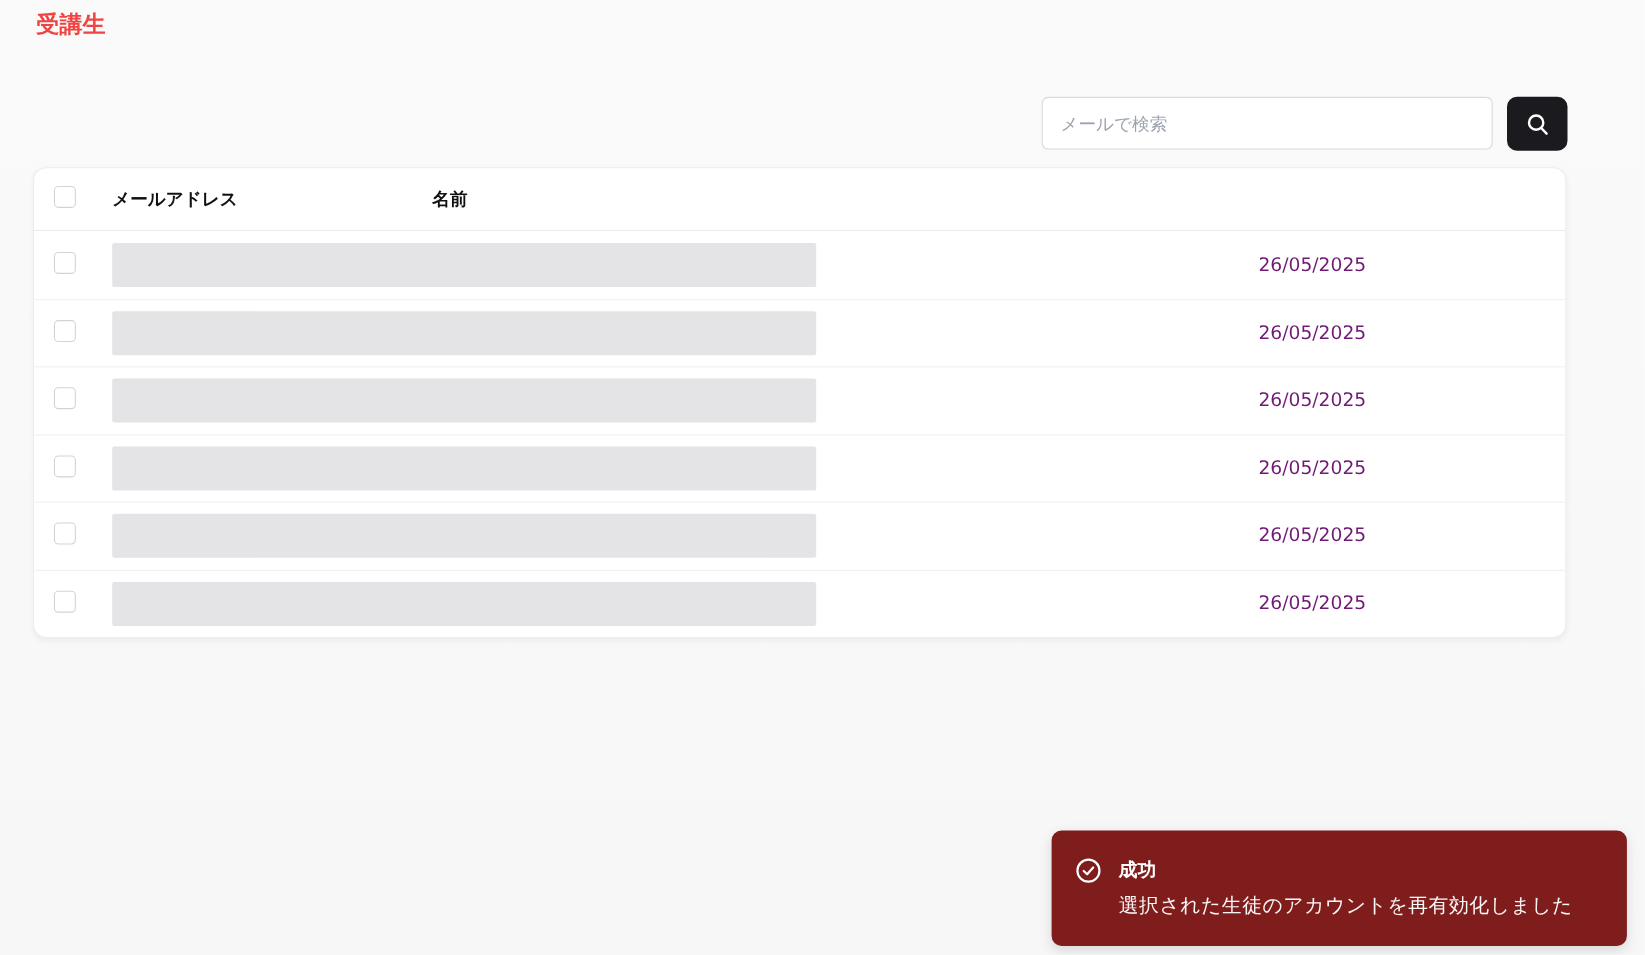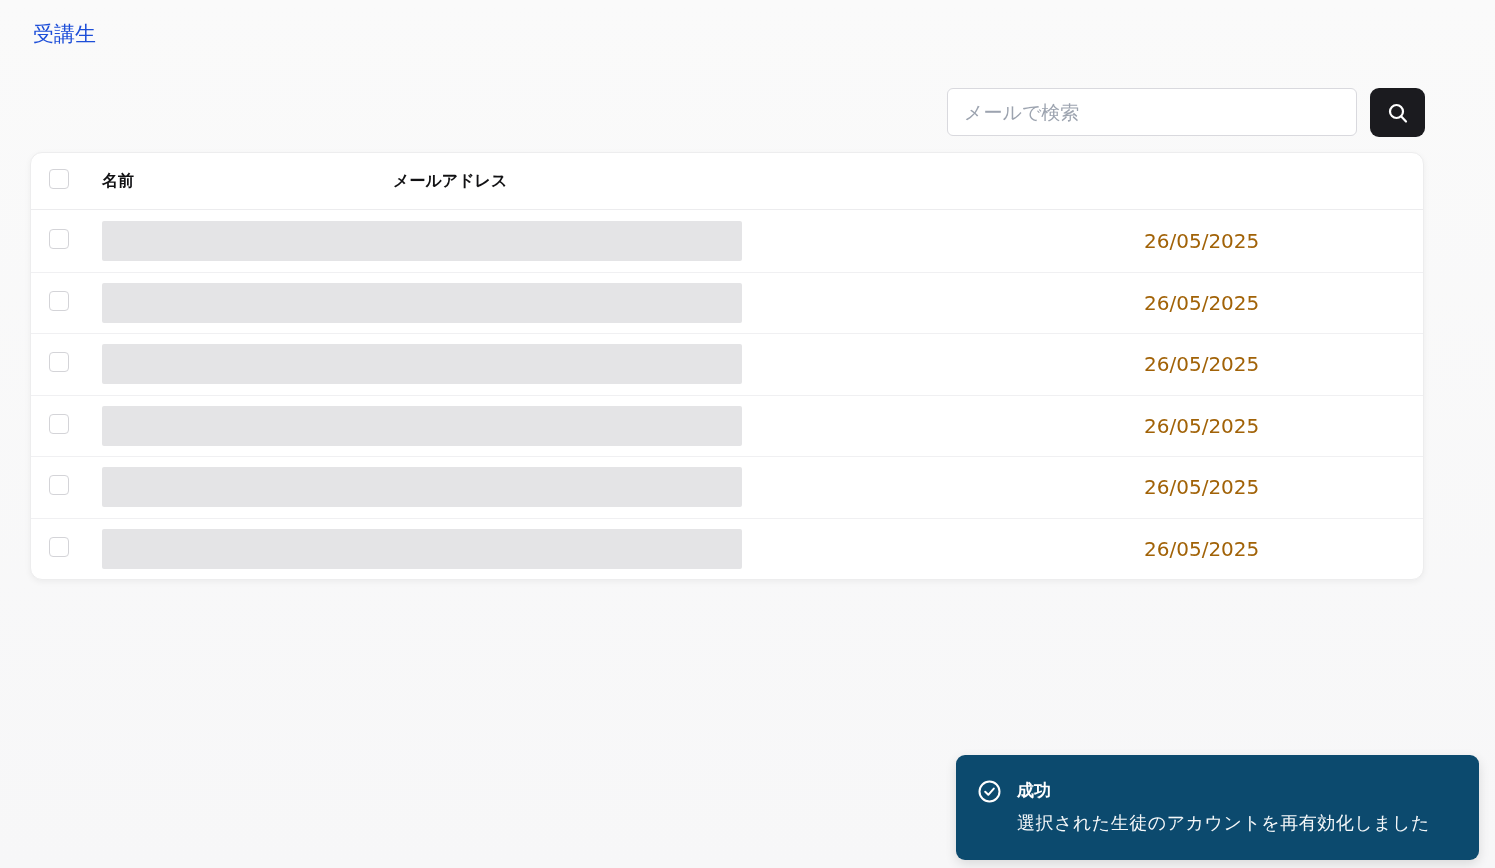--- a/index.html
+++ b/index.html
@@ -9,35 +9,34 @@
     background: linear-gradient(180deg, #fafafa 0%, #f7f7f8 100%);
     color: #18181b;
     overflow: hidden;
     position: relative;
   }
 
   .page-title {
     position: absolute;
     left: 33px; top: 8px;
     font-size: 21px;
-    font-weight: 400;
-    color: #1d4ed8;
-    margin-top: 12px;
+    font-weight: 700;
+    color: #ef4444;
   }
 
   
   .search-input {
     position: absolute;
     left: 947px; top: 88px;
     width: 410px; height: 48px;
     border: 1px solid #d9d9de;
     border-radius: 6px;
     background: #ffffff;
     padding: 0 16px;
-    font-size: 19px;
+    font-size: 16px;
     color: #000000;
     outline: none;
     font-family: inherit;
   }
   .search-input::placeholder { color: #9ca3af; }
   .search-button {
     position: absolute;
     left: 1370px; top: 88px;
     width: 55px; height: 49px;
     background: #1b1b1f;
@@ -86,31 +85,31 @@
   }
   .redaction-bar {
     grid-column: 2 / 4;
     width: 640px; height: 40px;
     margin-left: 1px;
     background: #e4e4e6;
     border-radius: 2px;
   }
   .date-cell {
     grid-column: 4;
-    font-size: 20px;
-    color: #a16207;
+    font-size: 17px;
+    color: #701a75;
     padding-left: 1px;
   }
 
   
   .toast {
     position: absolute;
     left: 956px; top: 755px;
     width: 523px; height: 105px;
-    background: #0c4a6e;
+    background: #7f1d1d;
     border-radius: 9px;
     box-shadow: 0 4px 12px rgba(0,0,0,0.12);
     padding: 24px 24px 0 22px;
     display: flex;
     align-items: flex-start;
     gap: 16px;
     color: #ffffff;
   }
   .toast-icon { flex: 0 0 auto; margin-top: 1px; }
   .toast-title {
@@ -139,22 +138,22 @@
       <line x1="15.3" y1="15.6" x2="20" y2="20.5" stroke="#ffffff" stroke-width="2.2" stroke-linecap="round"></line>
     </svg>
   </span>
 </button>
 
 <div class="table-card">
   <div class="thead">
     <div class="checkbox-cell">
       <span class="checkbox"></span>
     </div>
+    <div class="th">メールアドレス</div>
     <div class="th">名前</div>
-    <div class="th">メールアドレス</div>
   </div>
   <div>
   <div class="trow">
     <div class="checkbox-cell">
       <span class="checkbox"></span>
     </div>
     <div class="redaction-bar"></div>
     <div class="date-cell">26/05/2025</div>
   </div>
 

